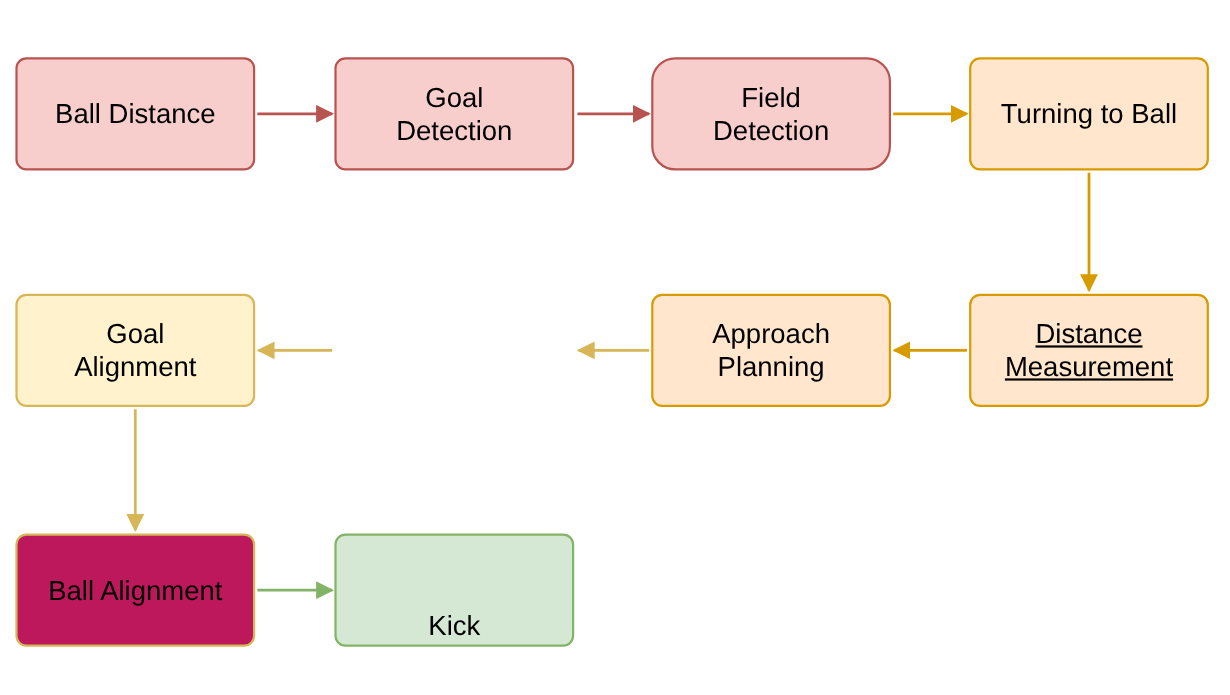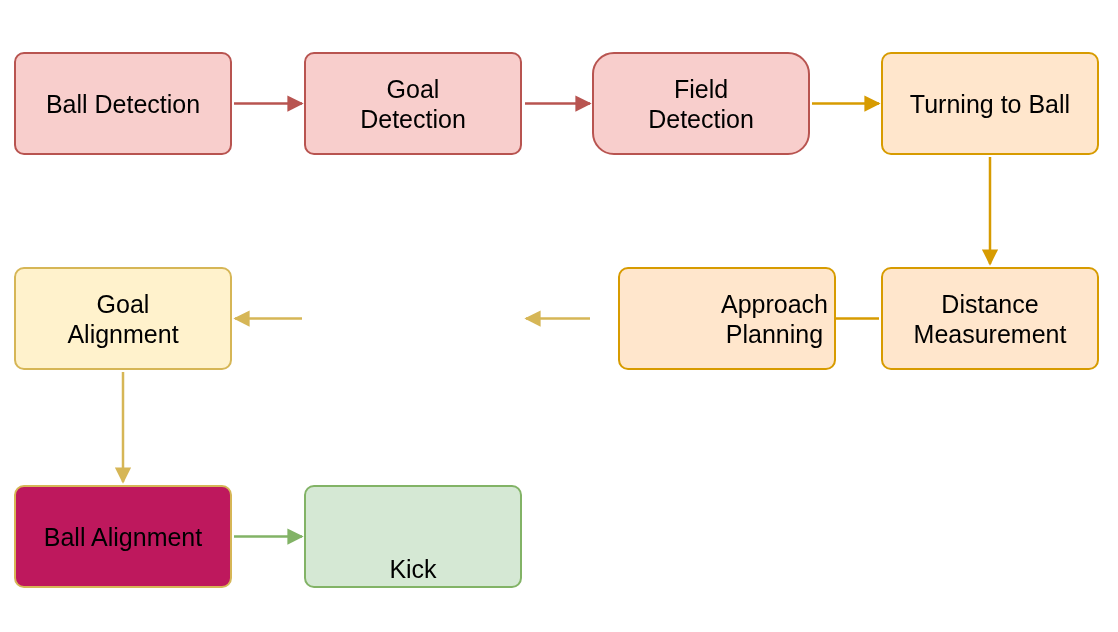--- a/index.html
+++ b/index.html
@@ -38,22 +38,22 @@
     line-height: 1.2;
     color: #000000;
     white-space: pre-line;
     padding: 2px 6px;
   }
   
   .n-ball-detection       { left: 14px;  top: 52px;  }
   .n-goal-detection       { left: 304px; top: 52px;  }
   .n-field-detection      { left: 592px; top: 52px; border-radius: 22px;  }
   .n-turning-to-ball      { left: 881px; top: 52px; text-align: center;  }
-  .n-distance-measurement { left: 881px; top: 267px; }
-  .n-approach-planning    { left: 618px; top: 267px; justify-content: flex-end; }
+  .n-distance-measurement { left: 881px; top: 267px; text-decoration: underline; }
+  .n-approach-planning    { left: 592px; top: 267px; }
   .n-ball-approach        { left: 304px; top: 267px; }
   .n-goal-alignment       { left: 14px;  top: 267px; }
   .n-ball-alignment       { left: 14px;  top: 485px; }
   .n-kick                 { left: 304px; top: 485px; align-items: flex-end; }
 </style>
 </head>
 <body>
 
 <div class="canvas">
 
@@ -77,21 +77,21 @@
     <line x1="812" y1="103.5" x2="879" y2="103.5" stroke-width="2.5" stroke="#D79B00" marker-end="url(#ahD79B00)"></line>
     <line x1="990" y1="157" x2="990" y2="264" stroke-width="2.5" stroke="#D79B00" marker-end="url(#ahD79B00)"></line>
     <line x1="879" y1="318.5" x2="813" y2="318.5" stroke-width="2.5" stroke="#D79B00" marker-end="url(#ahD79B00)"></line>
     <line x1="590" y1="318.5" x2="526" y2="318.5" stroke-width="2.5" stroke="#D6B656" marker-end="url(#ahD6B656)"></line>
     <line x1="302" y1="318.5" x2="235" y2="318.5" stroke-width="2.5" stroke="#D6B656" marker-end="url(#ahD6B656)"></line>
     <line x1="123" y1="372" x2="123" y2="482" stroke-width="2.5" stroke="#D6B656" marker-end="url(#ahD6B656)"></line>
     <line x1="234" y1="536.5" x2="302" y2="536.5" stroke-width="2.5" stroke="#82B366" marker-end="url(#ah82B366)"></line>
   </svg>
 
   <div class="node n-ball-detection" style="background-color: rgb(248, 206, 204); border-color: rgb(184, 84, 80);">
-    <span class="label">Ball Detection</span>
+    <span class="label">Ball Distance</span>
   </div>
   <div class="node n-goal-detection" style="background-color: rgb(248, 206, 204); border-color: rgb(184, 84, 80);">
     <span class="label">Goal
 Detection</span>
   </div>
   <div class="node n-field-detection" style="background-color: rgb(248, 206, 204); border-color: rgb(184, 84, 80);">
     <span class="label">Field
 Detection</span>
   </div>
   <div class="node n-turning-to-ball" style="background-color: rgb(255, 230, 204); border-color: rgb(215, 155, 0);">

